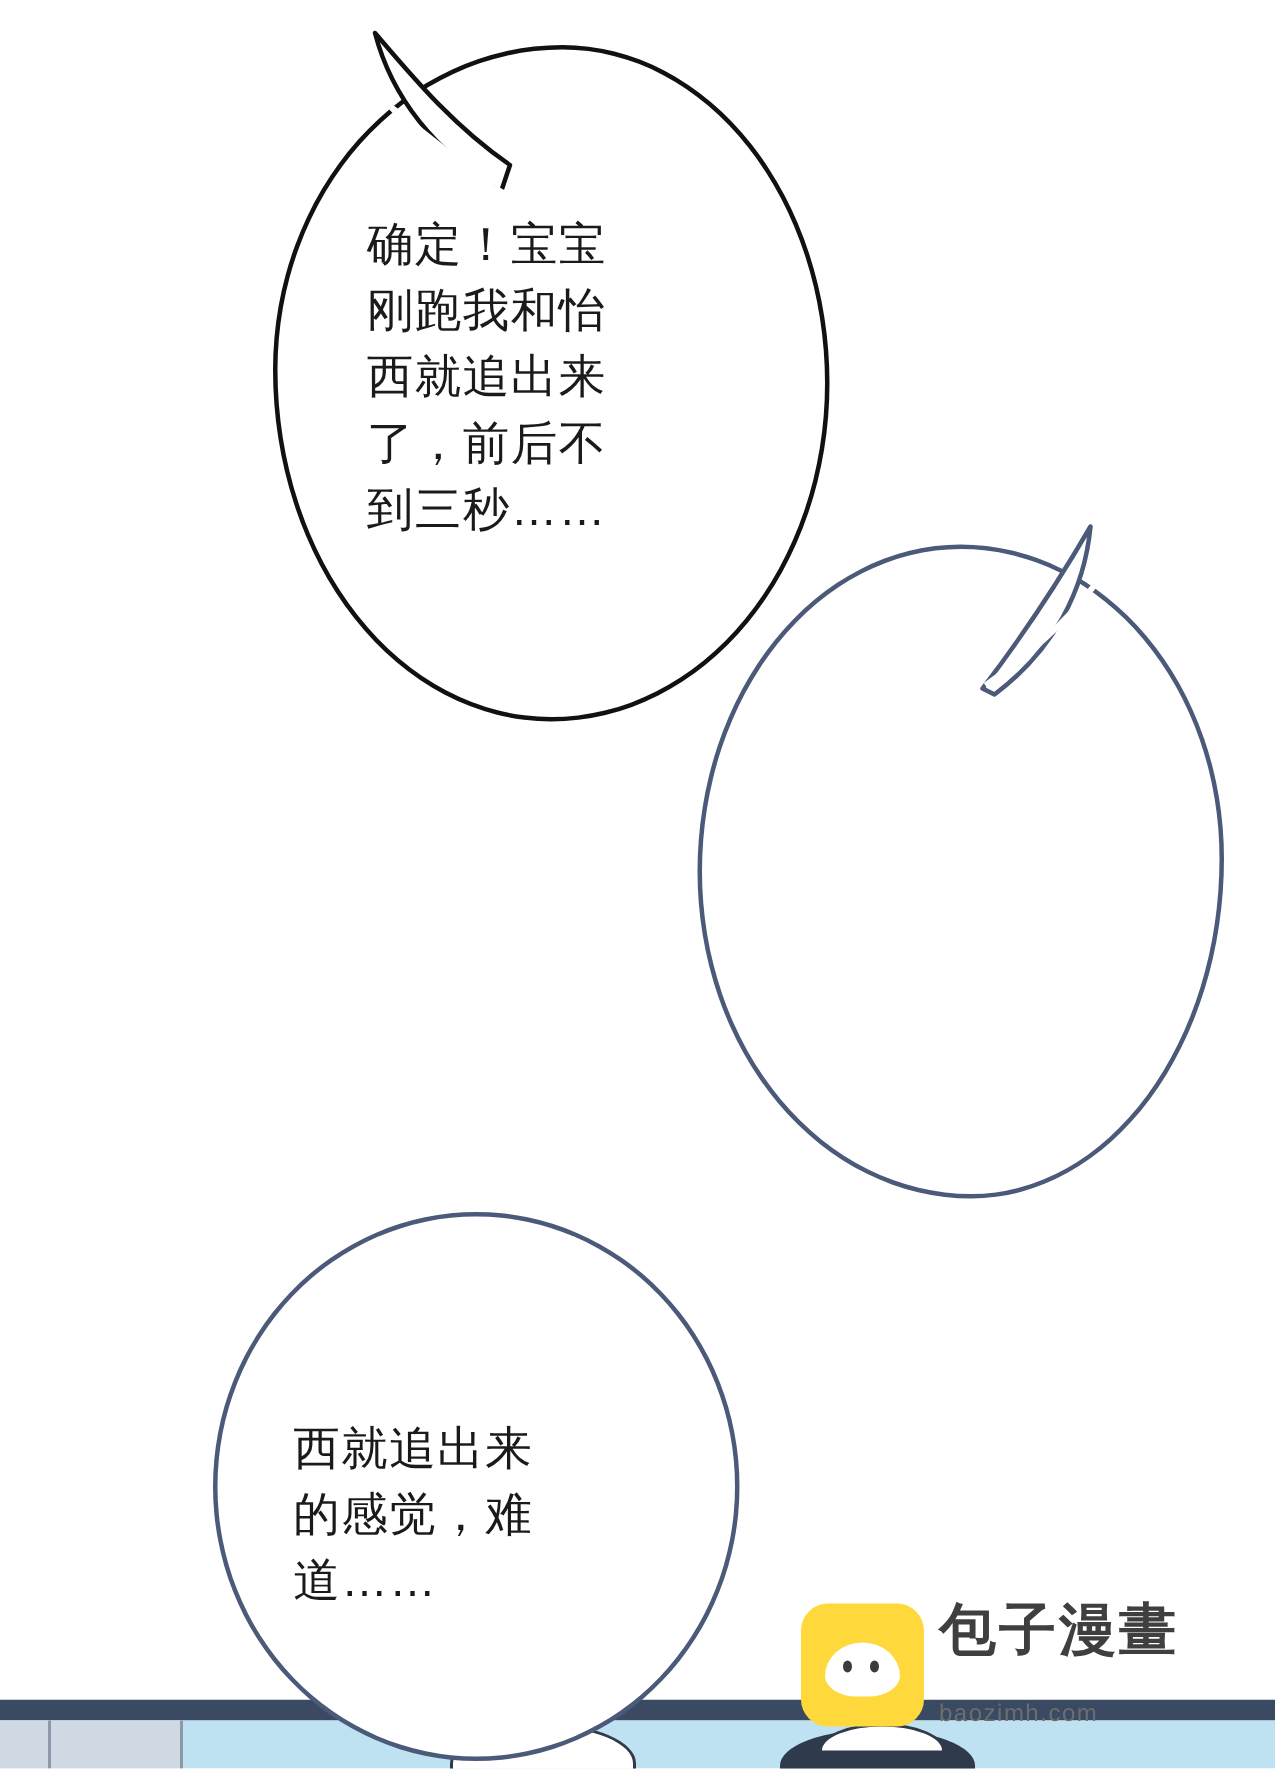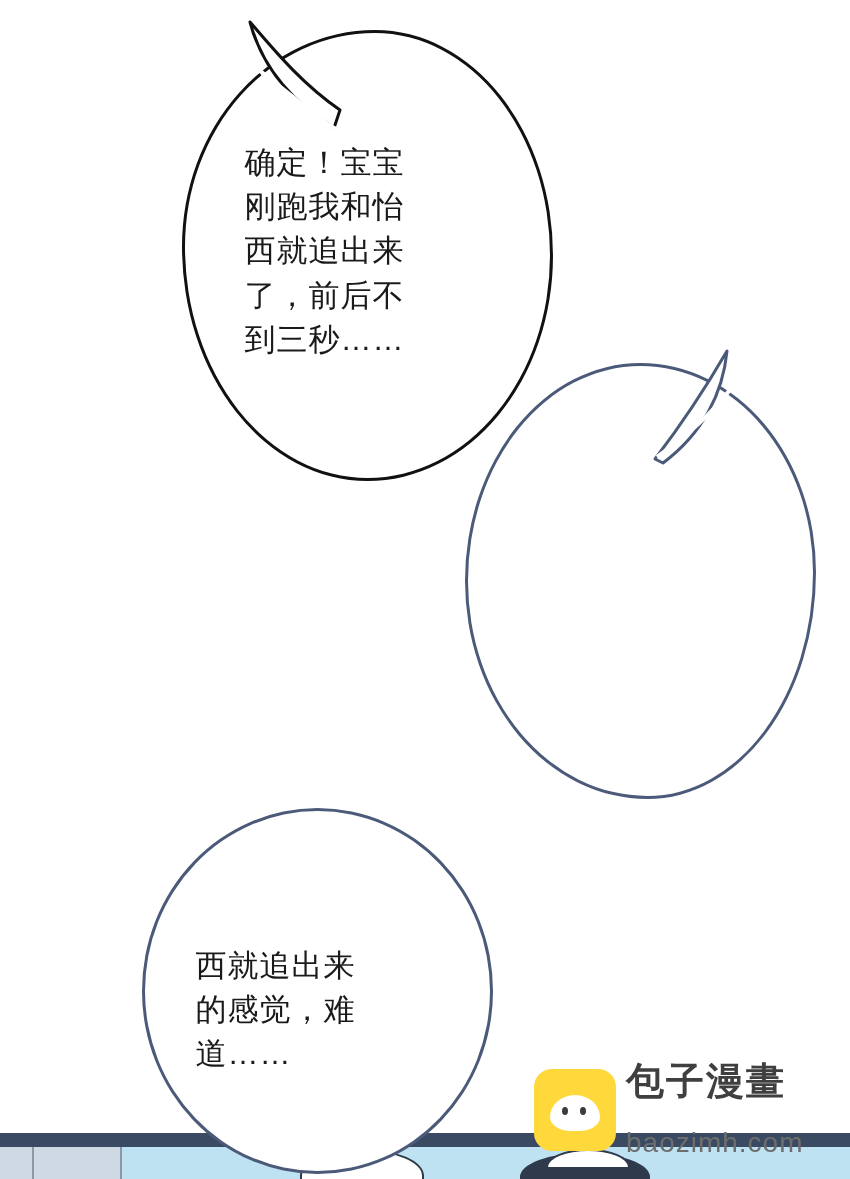--- a/index.html
+++ b/index.html
@@ -243,21 +243,21 @@
     gap: 24px;
   }
   .wm-cn {
     font-size: 38px;
     font-weight: bold;
     color: #3f3f3f;
     line-height: 1.05;
     letter-spacing: 2px;
   }
   .wm-en {
-    font-size: 28px;
+    font-size: 16px;
     color: #6d6d6d;
     letter-spacing: 1px;
     line-height: 1.1;
     margin-top: 2px;
   }
 </style>
 </head>
 <body>
 
 <div class="page">

